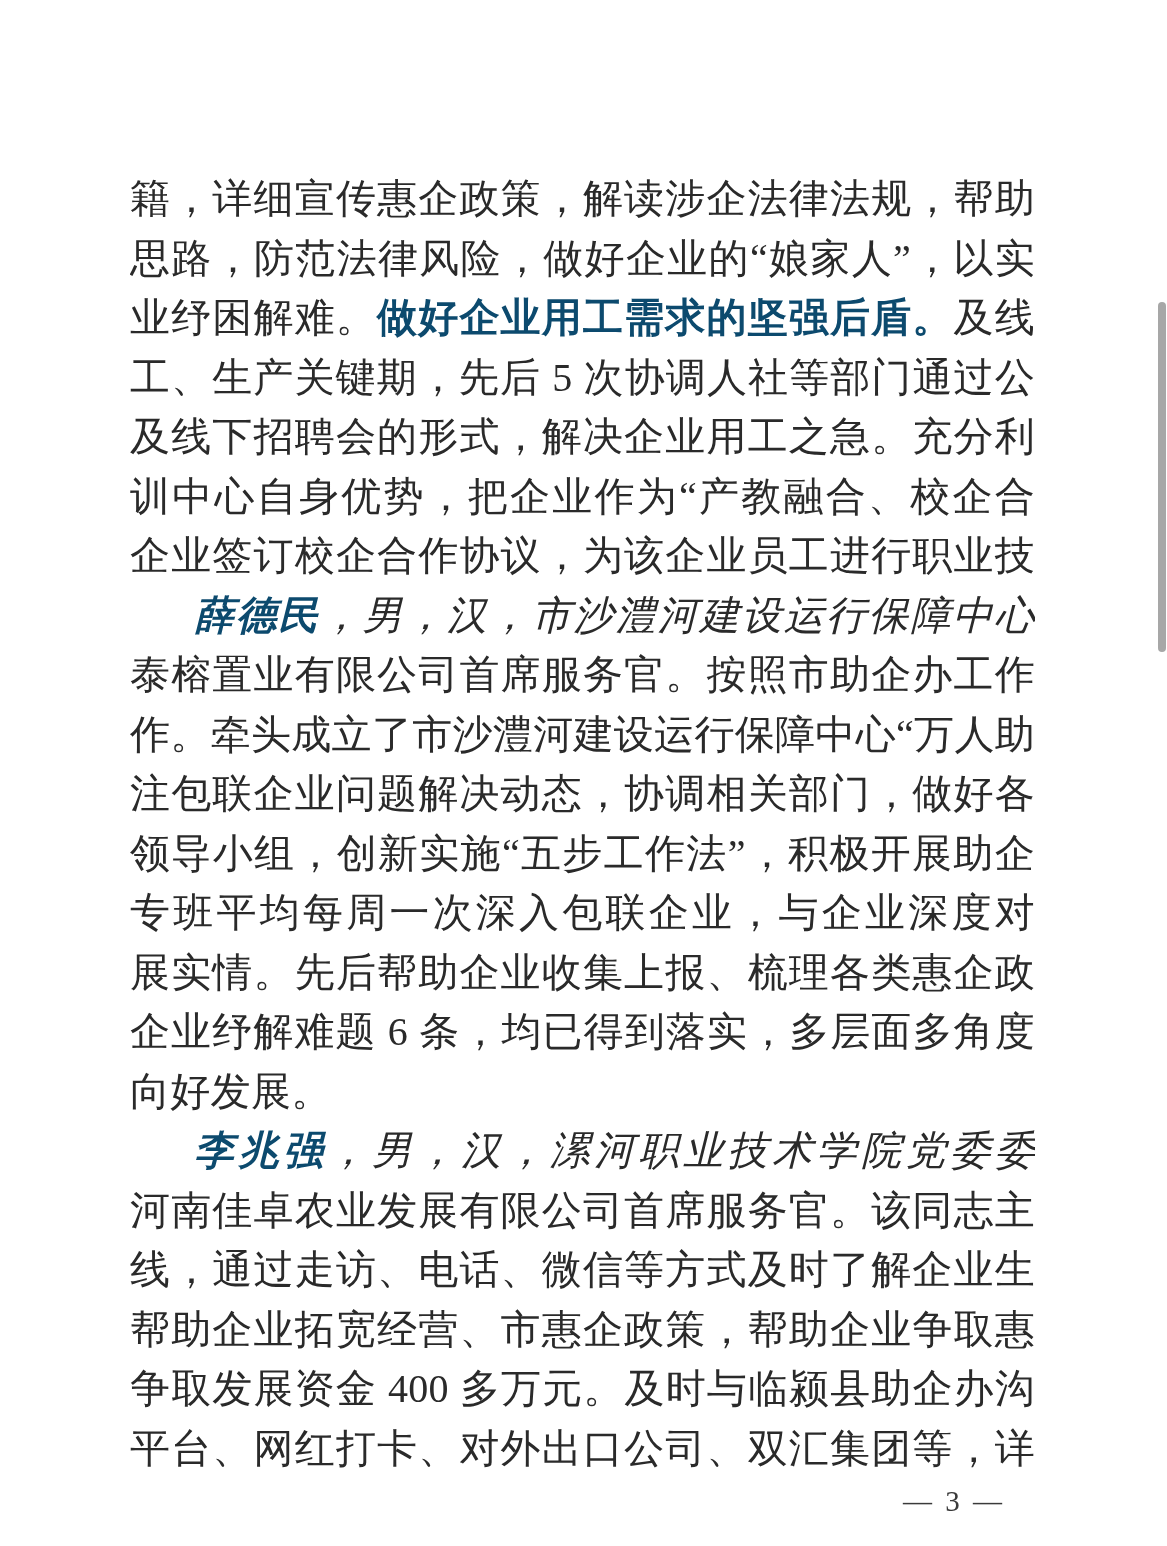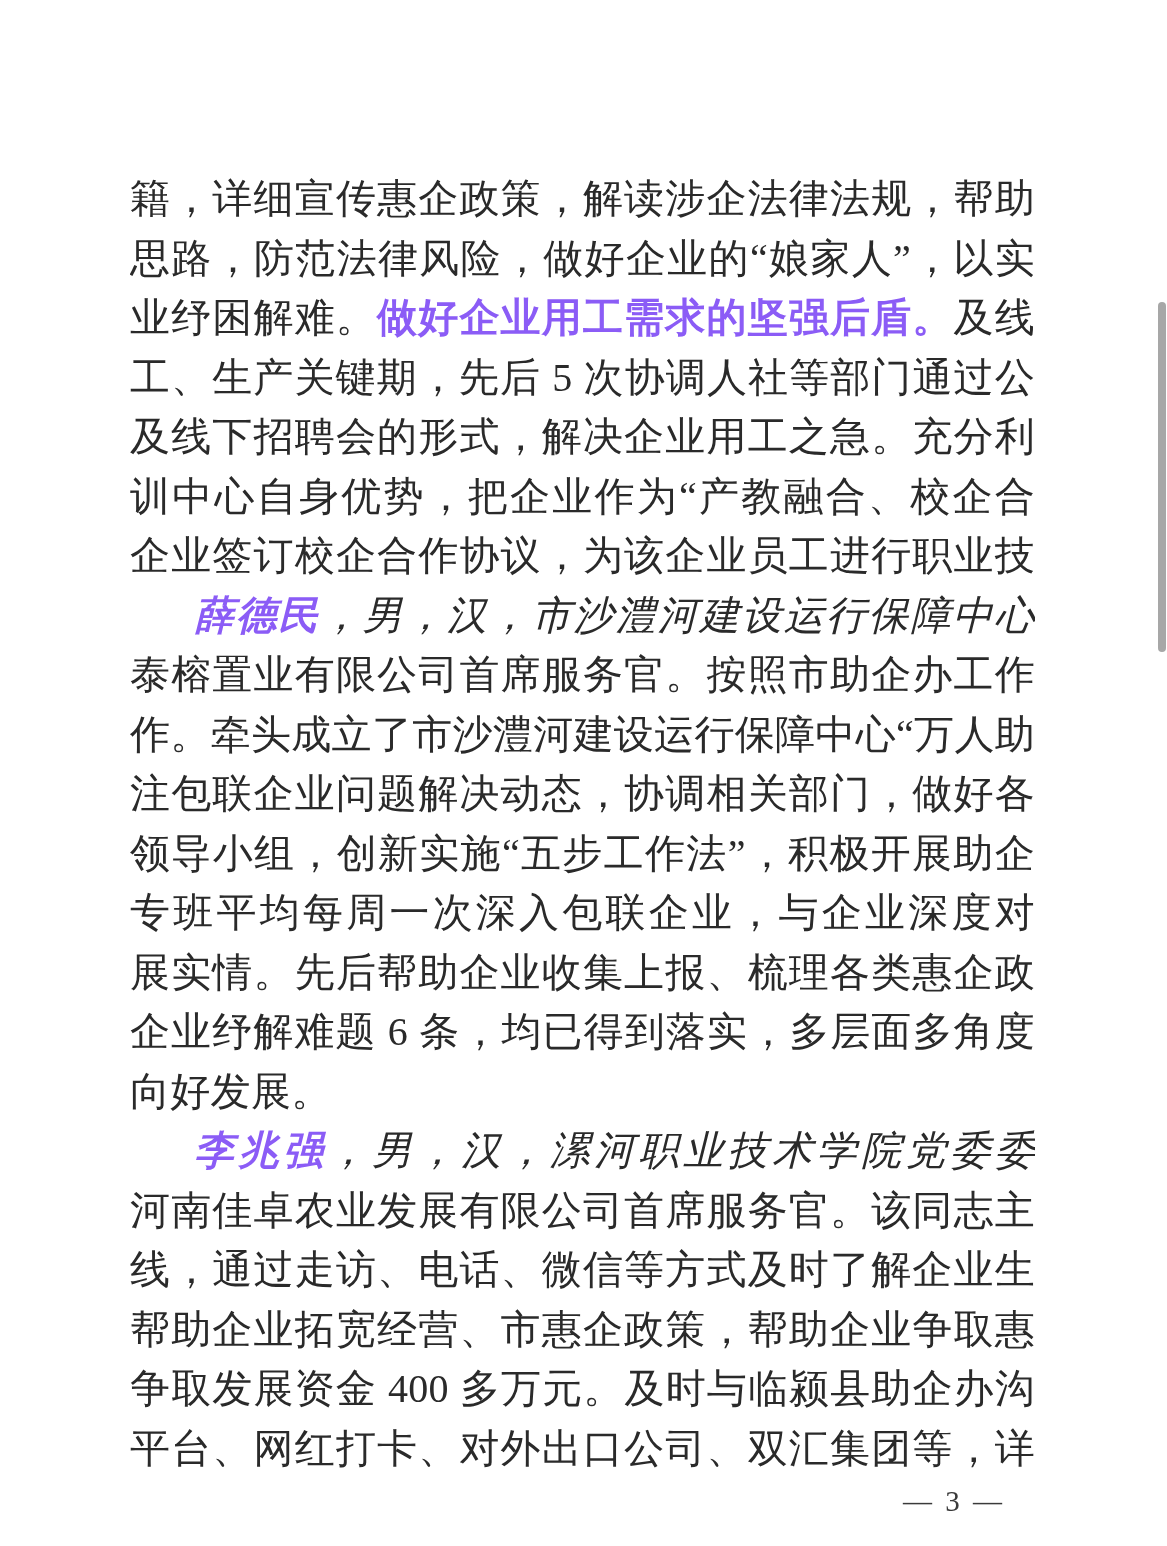--- a/index.html
+++ b/index.html
@@ -43,21 +43,21 @@
     text-align-last: left;
   }
   .line.indent {
     text-indent: 64px;
     font-style: italic;
   }
   .seg { }
   .seg.b {
     font-weight: 700;
     font-family: "Liberation Sans", sans-serif;
-    color: #8b5cf6;
+    color: #0c4a6e;
   }
   .footer {
     position: absolute;
     top: 1483px;
     left: 0;
     width: 1005px;
     text-align: right;
     font-size: 29px;
     line-height: 36px;
     color: #3a3a3a;

